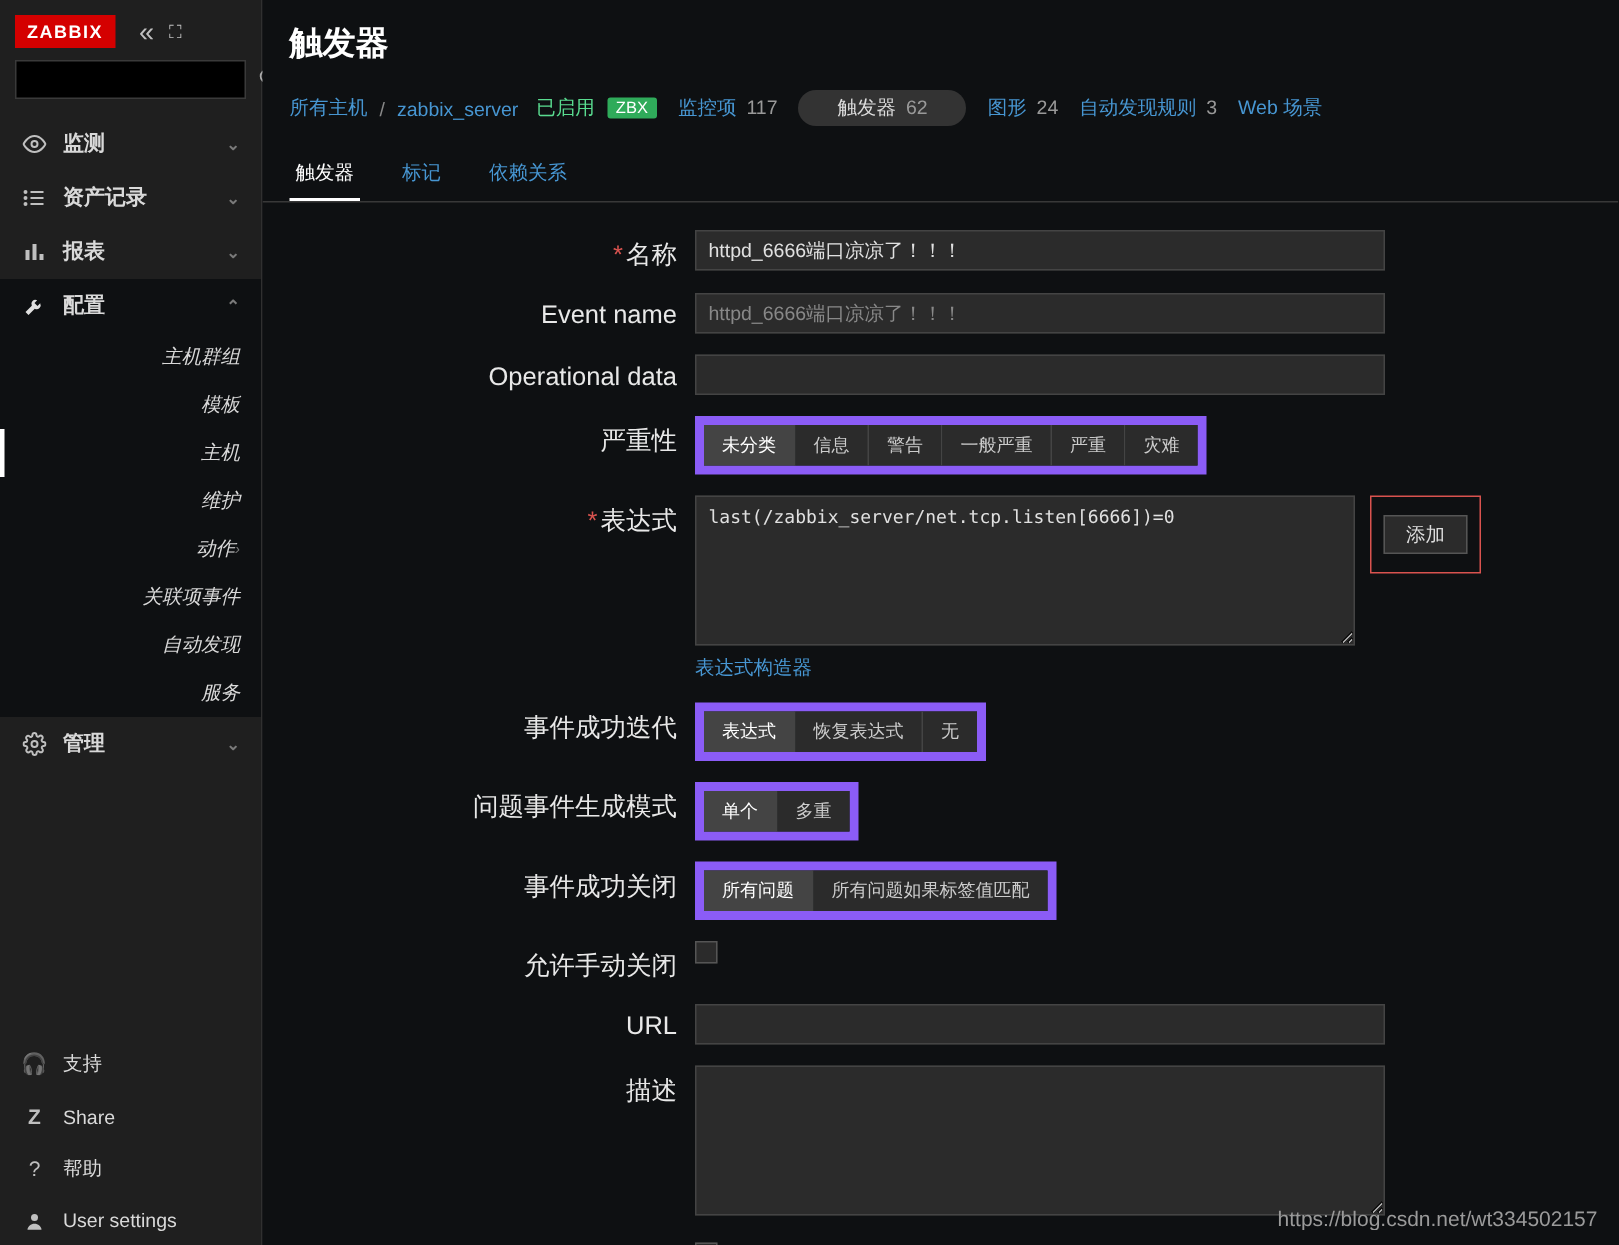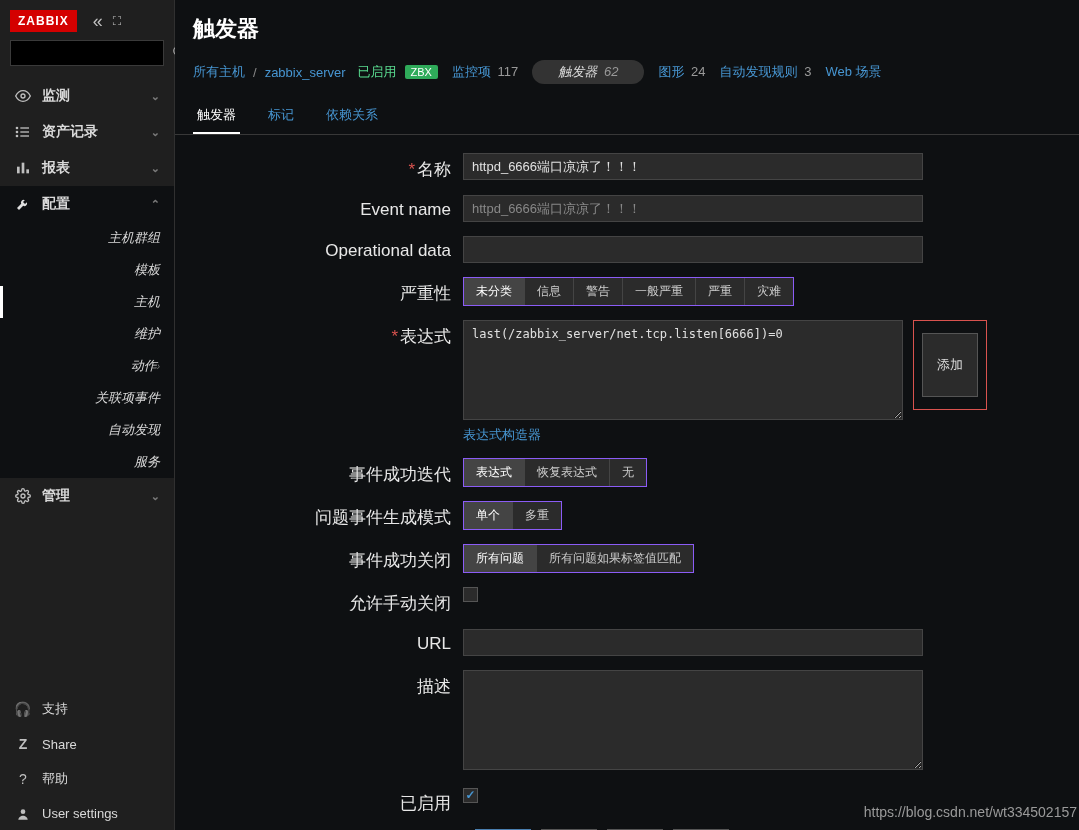--- a/index.html
+++ b/index.html
@@ -35,56 +35,56 @@
 .main { flex: 1; background: #0e1012; display: flex; flex-direction: column; overflow: hidden; }
 .page-title { font-size: 22px; color: #fff; padding: 14px 18px 10px 18px; }
 
 .crumb-bar { padding: 6px 18px; display: flex; align-items: center; gap: 4px; flex-wrap: wrap; font-size: 13px; }
 .crumb-bar .link { color: #4796d2; cursor: pointer; }
 .crumb-bar .sep { color: #888; margin: 0 4px; }
 .crumb-bar .state-enabled { color: #59db8f; margin-left: 8px; }
 .crumb-bar .badge-zbx { background: #2fab5a; color: #fff; font-size: 11px; padding: 1px 6px; border-radius: 2px; margin-left: 4px; }
 .crumb-bar .stat { margin-left: 10px; }
 .crumb-bar .stat .count { color: #999; margin-left: 3px; }
-.crumb-bar .stat.active { background: #333; padding: 3px 26px; border-radius: 12px; color: #ddd; font-style: italic; }
+.crumb-bar .stat.active { background: #333; padding: 3px 26px; border-radius: 12px; color: #ddd; }
 
 .tabs { display: flex; border-bottom: 1px solid #383838; padding: 0 18px; margin-top: 8px; }
 .tab { padding: 8px 4px; margin-right: 24px; color: #4796d2; cursor: pointer; font-size: 13px; }
 .tab.active { color: #fff; border-bottom: 2px solid #fff; }
 
 .form-area { padding: 18px 18px 10px 18px; overflow-y: auto; flex: 1; }
 .form-row { display: flex; align-items: flex-start; margin-bottom: 14px; }
 .form-label { width: 270px; text-align: right; padding-right: 12px; padding-top: 5px; color: #e8e8e8; font-size: 17px; }
 .form-label .req { color: #d9534f; margin-right: 2px; }
 .form-control { flex: 1; max-width: 460px; }
 
 .text-input { width: 100%; background: #2b2b2b; border: 1px solid #444; color: #e0e0e0; padding: 5px 8px; font-size: 13px; outline: none; }
 .text-input::placeholder { color: #888; }
 .textarea { width: 100%; background: #2b2b2b; border: 1px solid #444; color: #e0e0e0; padding: 6px 8px; font-size: 12px; font-family: monospace; resize: both; outline: none; }
 .textarea.plain { font-family: inherit; }
 
-.seg-group { display: flex; border: 1px solid #8b5cf6; width: fit-content; }
+.seg-group { display: flex; border: 6px solid #8b5cf6; width: fit-content; }
 .seg-btn { background: #2b2b2b; color: #ccc; border: none; border-right: 1px solid #444; padding: 5px 12px; font-size: 12px; cursor: pointer; }
 .seg-btn:last-child { border-right: none; }
 .seg-btn.sel { background: #444; color: #fff; }
 
-.btn { background: #2b2b2b; border: 1px solid #555; color: #ddd; padding: 22px 14px; font-size: 13px; cursor: pointer; }
+.btn { background: #2b2b2b; border: 1px solid #555; color: #ddd; padding: 3px 14px; font-size: 13px; cursor: pointer; }
 .btn.primary { background: #4a7fb0; border-color: #4a7fb0; color: #fff; }
 
 .expr-row { display: flex; gap: 10px; align-items: flex-start; }
 .expr-row .textarea { height: 100px; width: 440px; }
 .add-btn-wrap { border: 1px solid #d9534f; padding: 12px 8px; }
 .link-under { color: #4796d2; cursor: pointer; font-size: 13px; display: inline-block; margin-top: 6px; }
 
 .chk { width: 15px; height: 15px; background: #2b2b2b; border: 1px solid #555; display: inline-flex; align-items: center; justify-content: center; cursor: pointer; }
 .chk.checked::after { content: "✓"; color: #4796d2; font-size: 12px; font-weight: bold; }
 
 .action-row { display: flex; gap: 10px; padding-left: 282px; margin-top: 6px; }
 
-.watermark { position: absolute; bottom: 10px; right: 2px; color: #9a9a9a; font-size: 14px; font-family: Arial; pointer-events: none; }
+.watermark { position: absolute; bottom: 10px; right: 14px; color: #9a9a9a; font-size: 14px; font-family: Arial; pointer-events: none; }
 </style>
 </head>
 <body>
 
 <div class="layout">
 
   <aside class="sidebar">
     <div class="sidebar-header">
       <span class="logo">ZABBIX</span>
       <span class="collapse-btn">«</span>

